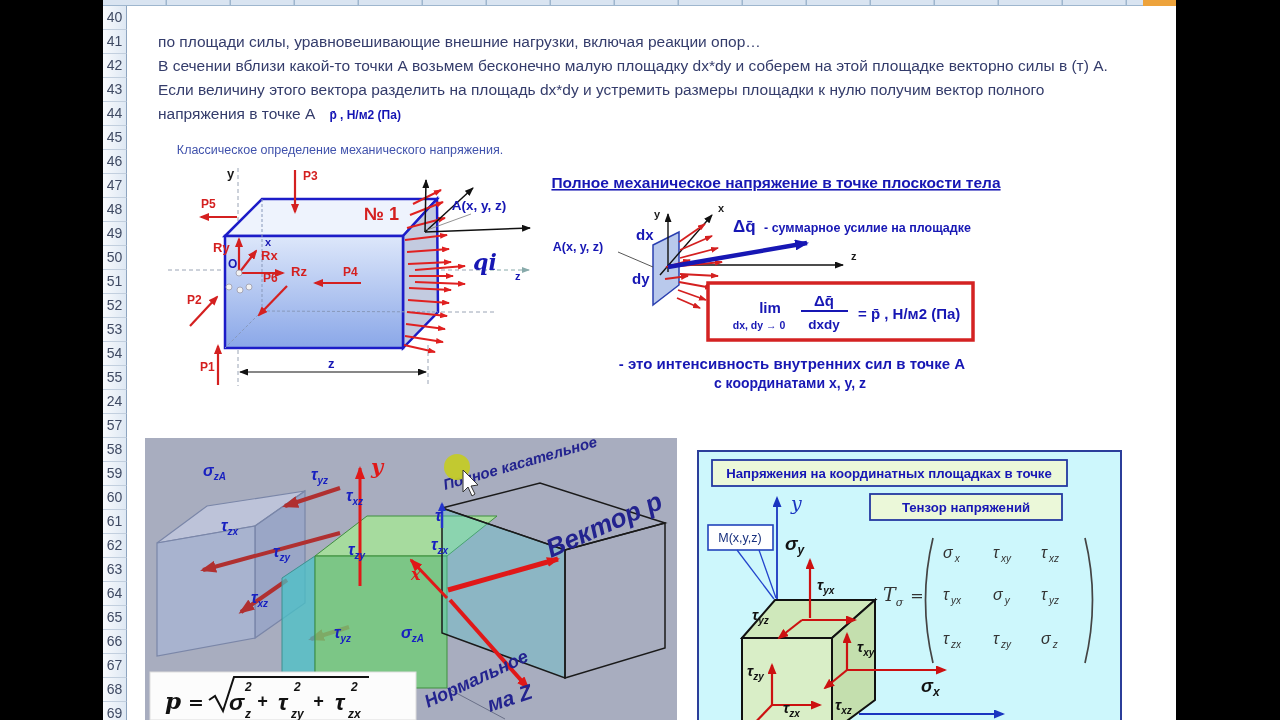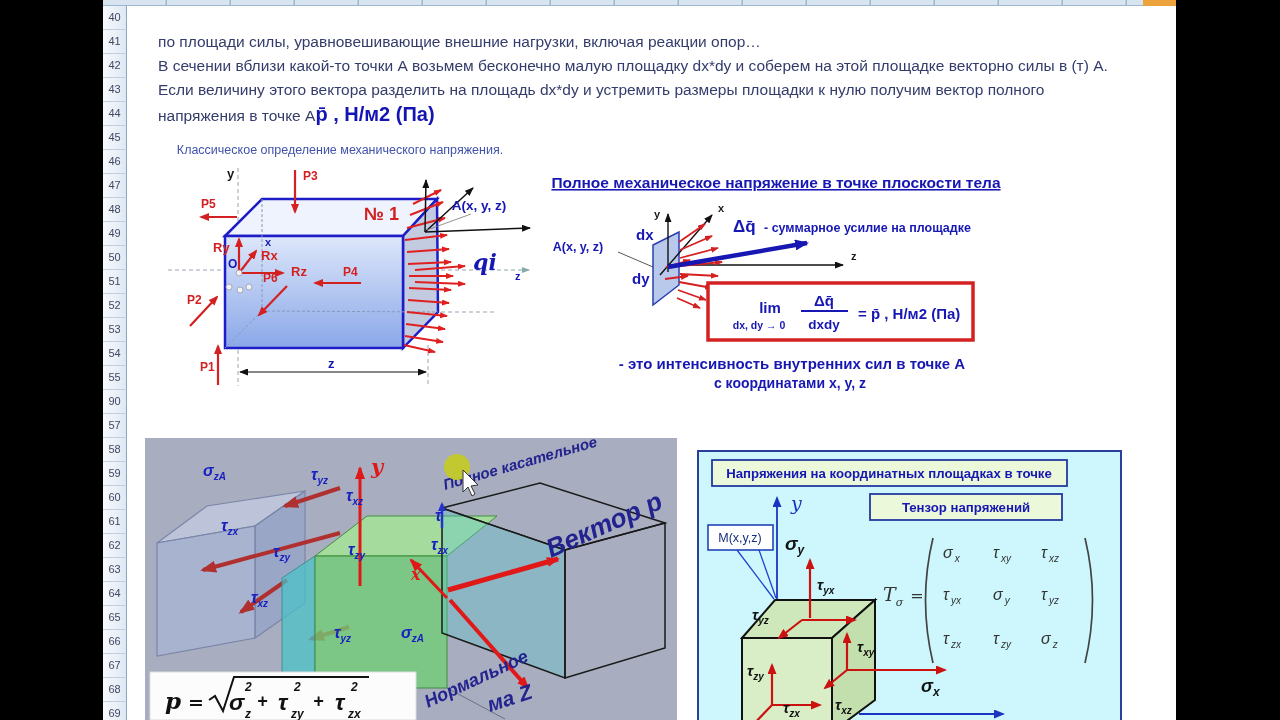--- a/index.html
+++ b/index.html
@@ -4,26 +4,26 @@
 <style>
   html,body{margin:0;padding:0;background:#000;}
   #page{position:relative;width:1280px;height:720px;background:#000;overflow:hidden;
         font-family:"Liberation Sans",sans-serif;}
   #sheet{position:absolute;left:103px;top:0;width:1073px;height:720px;background:#ffffff;}
   #colstrip{position:absolute;left:0;top:0;width:1073px;height:6px;background:#d9e4f1;
         border-bottom:1px solid #9eb6ce;box-sizing:border-box;
         background-image:repeating-linear-gradient(to right,#d9e4f1 0px,#d9e4f1 62px,#9eb6ce 63px,#9eb6ce 64px);}
   #colstrip-orange{position:absolute;left:1040px;top:0;width:33px;height:6px;background:#eda33c;}
   #rowcol{position:absolute;left:0;top:6px;width:24px;height:714px;}
-  .rn{width:24px;height:24px;box-sizing:border-box;line-height:23px;font-size:11px;color:#3f4a63;
+  .rn{width:24px;height:24px;box-sizing:border-box;line-height:23px;font-size:14px;color:#3f4a63;
       text-align:center;background:linear-gradient(to right,#f8fafd,#dee8f3);
       border-right:1px solid #8da4bf;border-bottom:1px solid #c2cfde;}
   .tline{position:absolute;left:55px;height:24px;line-height:24px;font-size:15.5px;color:#343c6b;
       white-space:nowrap;}
-  .tbold{font-weight:bold;color:#1414b4;font-size:20px;}
+  .tbold{font-weight:bold;color:#1414b4;margin-left:14px;font-size:12px;}
   .diag{position:absolute;}
   svg text{font-family:"Liberation Sans",sans-serif;}
   .ser{font-family:"DejaVu Serif",serif;font-style:italic;}
   .nvy{fill:#1717b4;font-weight:bold;}
   .redl{fill:#d42020;font-weight:bold;}
   .blk{fill:#1a1a1a;font-weight:bold;}
   .slant{fill:#23238f;font-weight:bold;font-style:italic;}
 </style>
 </head>
 <body>
@@ -45,21 +45,21 @@
         <div class="rn">46</div>
         <div class="rn">47</div>
         <div class="rn">48</div>
         <div class="rn">49</div>
         <div class="rn">50</div>
         <div class="rn">51</div>
         <div class="rn">52</div>
         <div class="rn">53</div>
         <div class="rn">54</div>
         <div class="rn">55</div>
-        <div class="rn">90</div>
+        <div class="rn">24</div>
         <div class="rn">57</div>
         <div class="rn">58</div>
         <div class="rn">59</div>
         <div class="rn">60</div>
         <div class="rn">61</div>
         <div class="rn">62</div>
         <div class="rn">63</div>
         <div class="rn">64</div>
         <div class="rn">65</div>
         <div class="rn">66</div>

